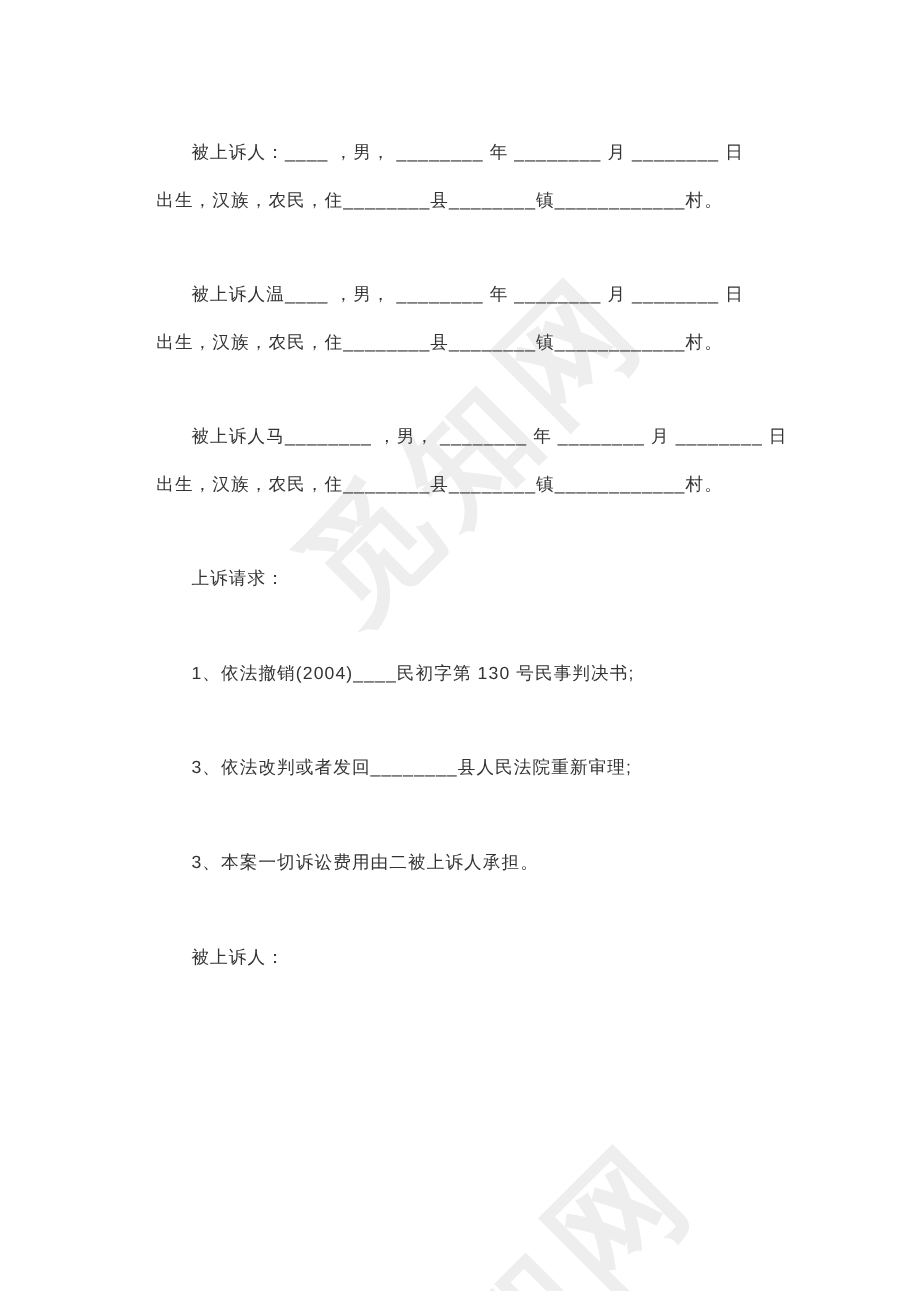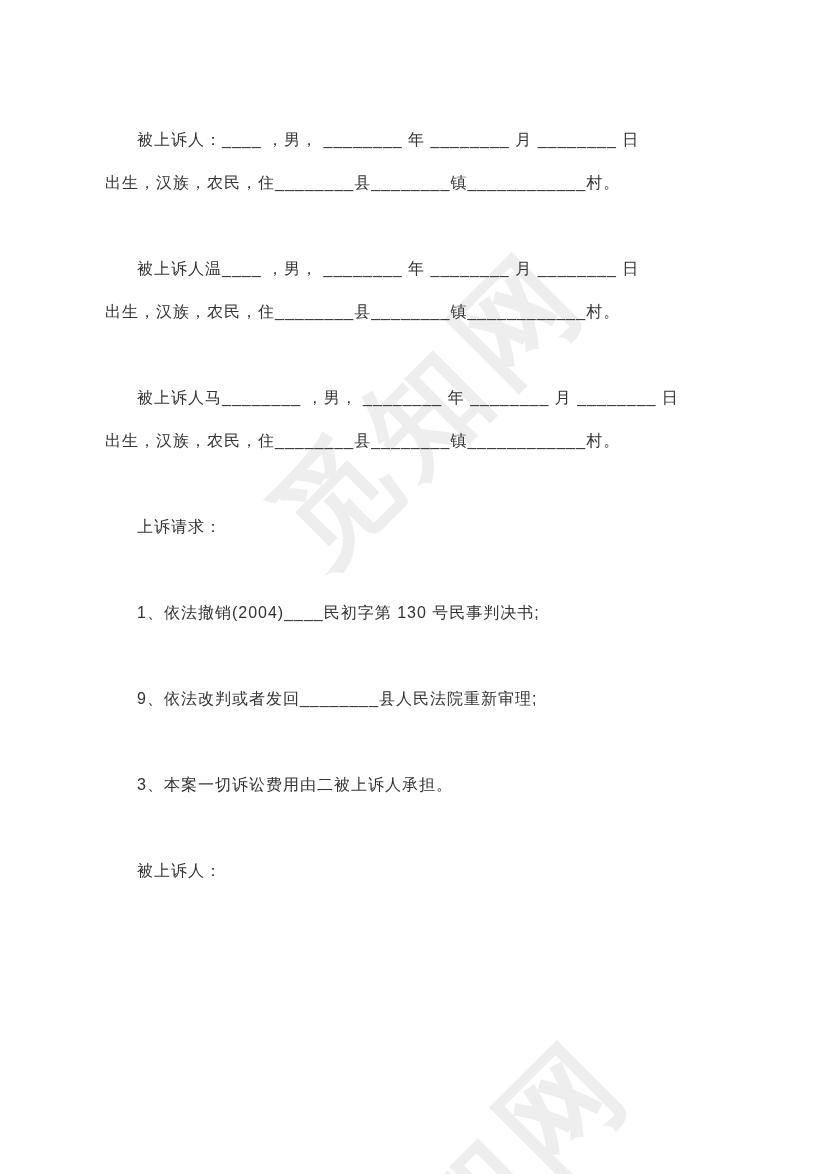--- a/index.html
+++ b/index.html
@@ -14,21 +14,21 @@
     font-family: "Liberation Sans", "DejaVu Sans", sans-serif;
     color: #333333;
   }
   .content {
     position: absolute;
     top: 118px;
     left: 105px;
     right: 40px;
     z-index: 2;
   }
-  .para { margin-bottom: 43px; }
+  .para { margin-bottom: 43px; margin-left: 37px; }
   .line {
     display: block;
     white-space: pre-wrap;
     font-size: 16px;
     line-height: 43px;
     letter-spacing: 1px;
   }
   .indent { text-indent: 32px; }
   .watermark {
     position: absolute;
@@ -73,21 +73,21 @@
 
     <p class="para">
       <span class="line indent">上诉请求：</span>
     </p>
 
     <p class="para">
       <span class="line indent">1、依法撤销(2004)____民初字第 130 号民事判决书;</span>
     </p>
 
     <p class="para">
-      <span class="line indent">9、依法改判或者发回________县人民法院重新审理;</span>
+      <span class="line indent">3、依法改判或者发回________县人民法院重新审理;</span>
     </p>
 
     <p class="para">
       <span class="line indent">3、本案一切诉讼费用由二被上诉人承担。</span>
     </p>
 
     <p class="para">
       <span class="line indent">被上诉人：</span>
     </p>
 

